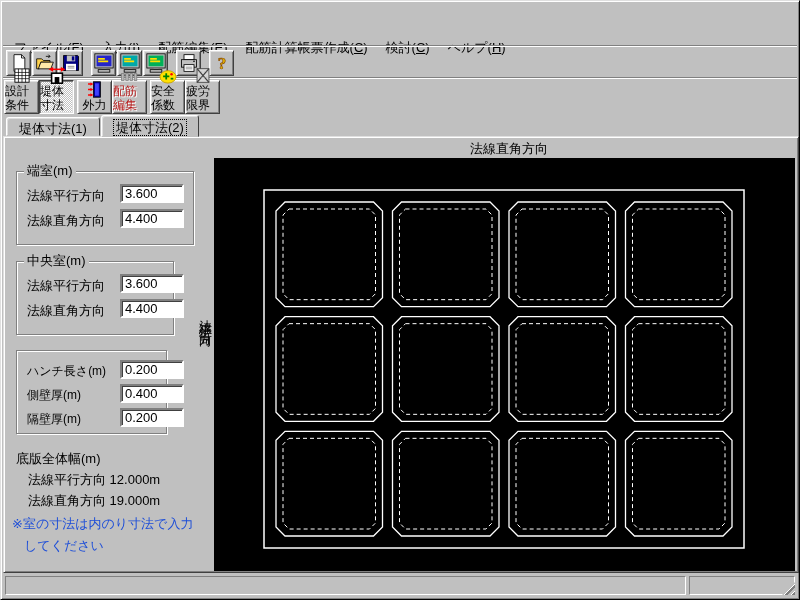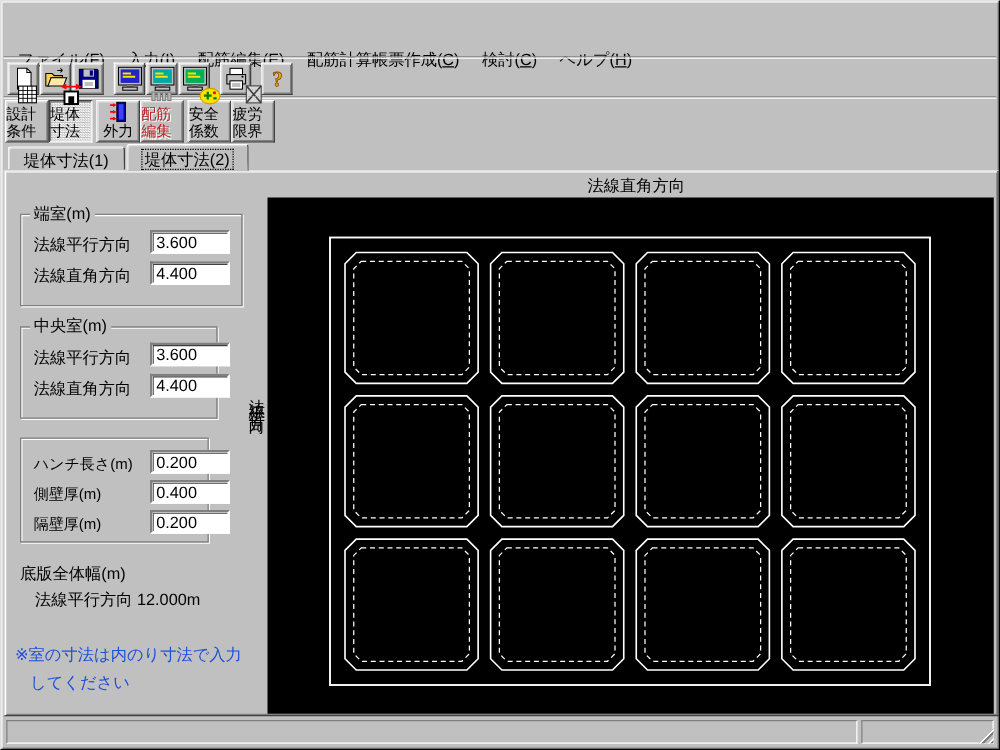--- a/index.html
+++ b/index.html
@@ -258,20 +258,21 @@
       <span class="flabel" style="left:10px;top:12px;font-size:12px">ハンチ長さ(m)</span>
       <input class="val" style="left: 103px; top: 9px;" value="0.200">
       <span class="flabel" style="left:10px;top:36px;font-size:12px">側壁厚(m)</span>
       <input class="val" style="left: 103px; top: 33px;" value="0.400">
       <span class="flabel" style="left:10px;top:60px;font-size:12px">隔壁厚(m)</span>
       <input class="val" style="left: 103px; top: 57px;" value="0.200">
     </div>
 
     <div class="static-line" style="left:12px;top:313px">底版全体幅(m)</div>
     <div class="static-line" style="left:24px;top:334px">法線平行方向 12.000m</div>
+    <div class="static-line" style="left:24px;top:355px">法線直角方向 19.000m</div>
 
     <div class="note" style="left:8px;top:378px">※室の寸法は内のり寸法で入力</div>
     <div class="note" style="left:20px;top:400px">してください</div>
 
     <div class="toplabel">法線直角方向</div>
     <div class="vlabel">法線平行方向</div>
 
     <div class="canvas">
       <svg xmlns="http://www.w3.org/2000/svg" viewBox="0 0 581 413">
           <rect x="50" y="32" width="480" height="358" fill="none" stroke="#ffffff" stroke-width="1.5"></rect>

